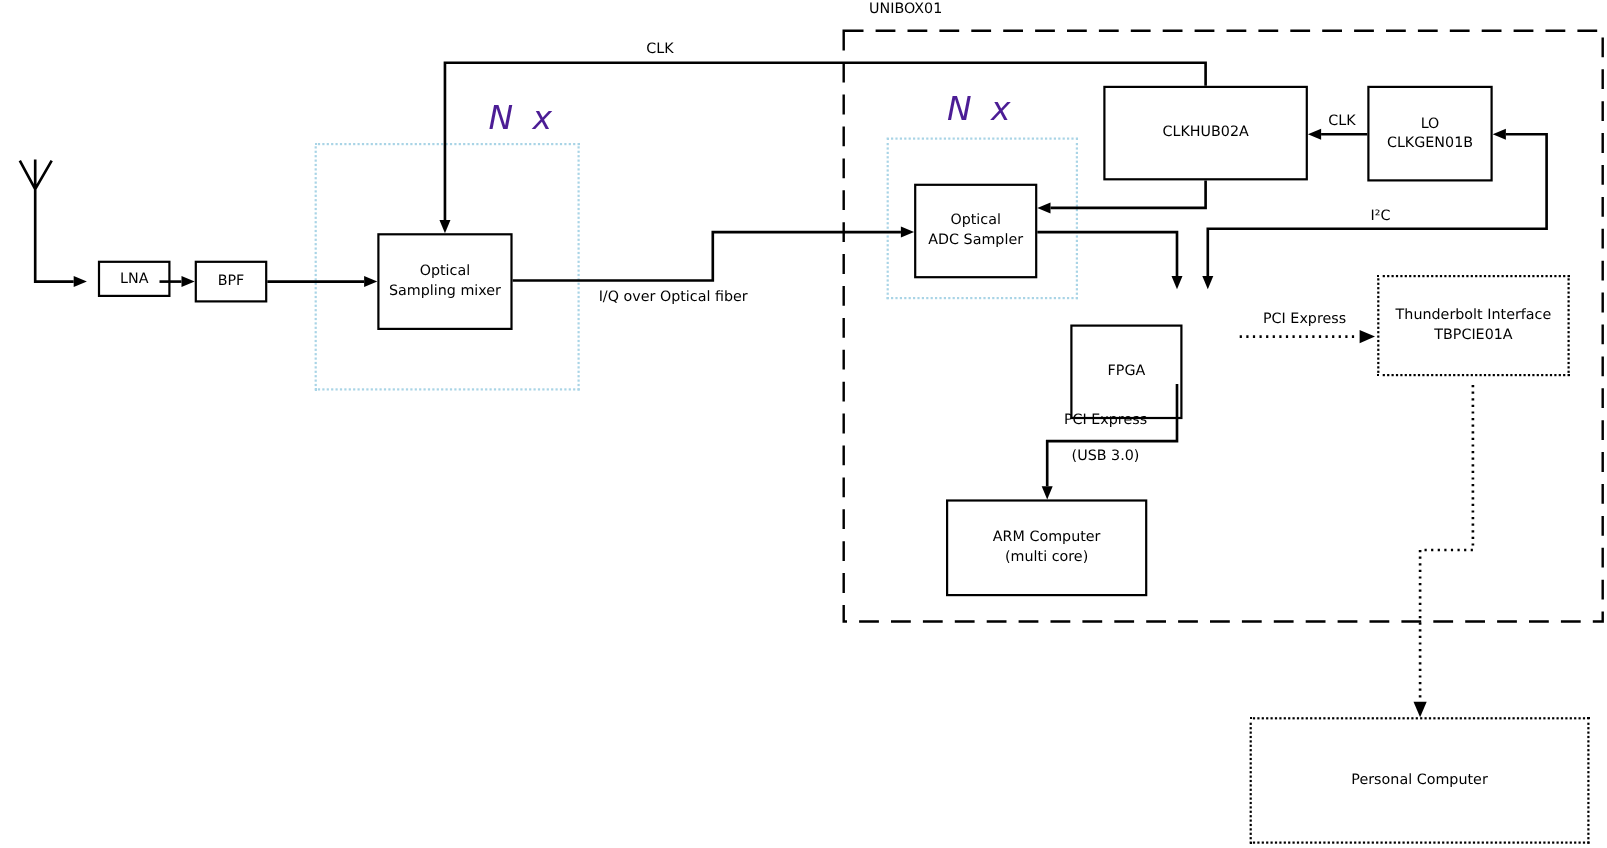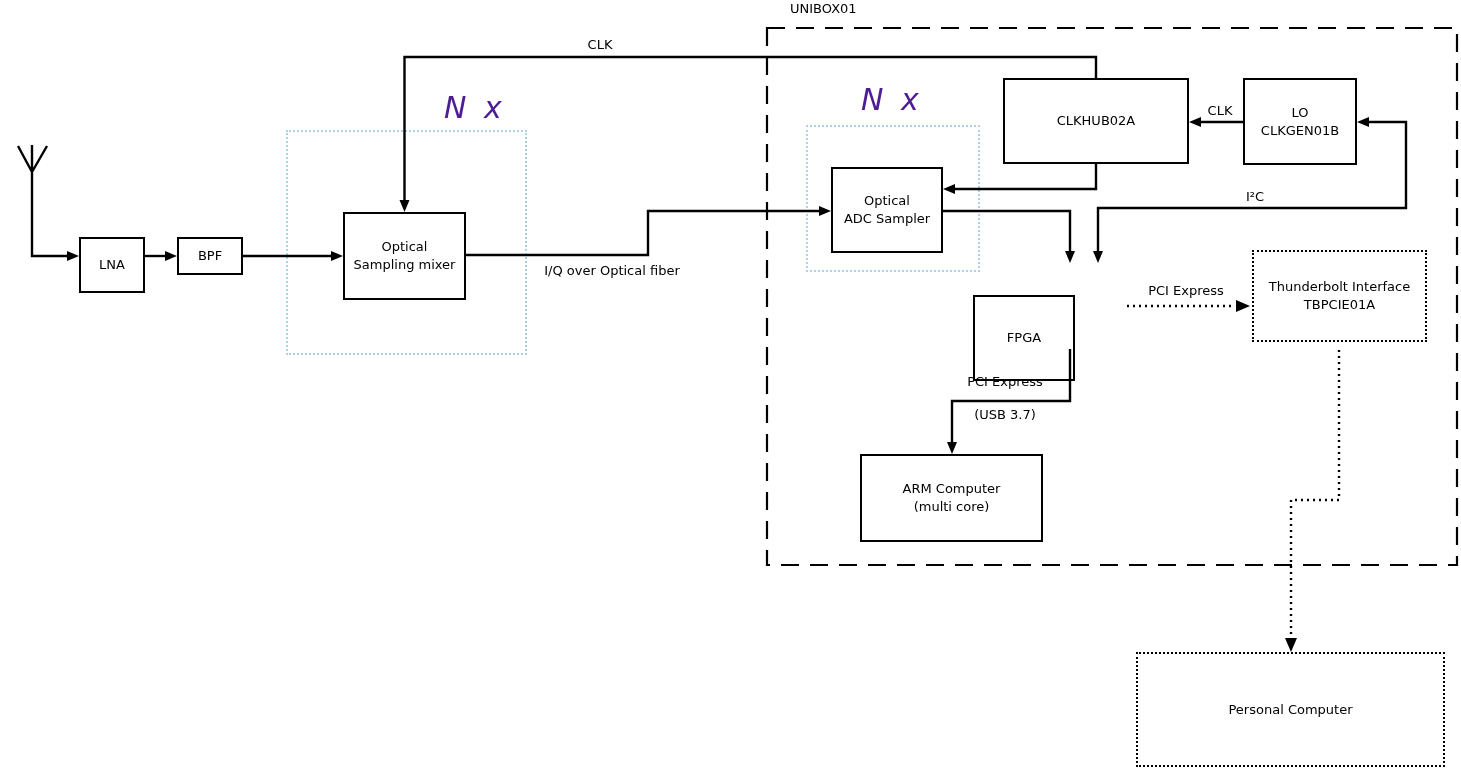--- a/index.html
+++ b/index.html
@@ -62,21 +62,21 @@
 
 <div class="canvas">
 
   <div class="nx-box" style="left:286px; top:130px; width:241px; height:225px;"></div>
   <div class="nx-box" style="left:806px; top:125px; width:174px; height:147px;"></div>
   <div class="nx-label" style="left:444px; top:90px;">N x</div>
   <div class="nx-label" style="left:861px; top:82px;">N x</div>
 
   <div class="elabel" style="left:790px; top:1px;">UNIBOX01</div>
 
-  <div class="node" style="left:79px; top:237px; width:66px; height:56px;">
+  <div class="node" style="left:89px; top:237px; width:66px; height:33px;">
     <span>LNA</span>
   </div>
 
   <div class="node" style="left:177px; top:237px; width:66px; height:38px;">
     <span>BPF</span>
   </div>
 
   <div class="node" style="left:343px; top:212px; width:123px; height:88px;">
     <span>Optical</span>
     <span>Sampling mixer</span>
@@ -113,21 +113,21 @@
   <div class="node dotted" style="left:1136px; top:652px; width:309px; height:115px;text-align:right;">
     <span>Personal Computer</span>
   </div>
 
   <div class="elabel" style="left:575px; top:37px; width:50px;">CLK</div>
   <div class="elabel" style="left:1198px; top:103px; width:44px;">CLK</div>
   <div class="elabel" style="left:1235px; top:189px; width:40px;">I²C</div>
   <div class="elabel" style="left:530px; top:263px; width:164px;">I/Q over Optical fiber</div>
   <div class="elabel" style="left:1139px; top:283px; width:94px;">PCI Express</div>
   <div class="elabel" style="left:958px; top:374px; width:94px;">PCI Express</div>
-  <div class="elabel" style="left:958px; top:407px; width:94px;">(USB 3.7)</div>
+  <div class="elabel" style="left:958px; top:407px; width:94px;">(USB 3.0)</div>
 
   <svg class="overlay" viewBox="0 0 1461 771" xmlns="http://www.w3.org/2000/svg">
 
     <rect x="767" y="28" width="690" height="537" fill="none" stroke="#000000" stroke-width="2.2" stroke-dasharray="18 11"></rect>
 
     <g stroke="#000000" stroke-width="2.4" fill="none">
       <path d="M18,146 L32,172 M47,146 L32,172 M32,145 L32,256 L67,256"></path>
     </g>
     <polygon points="79,256 67,251 67,261" fill="#000000"></polygon>
 

